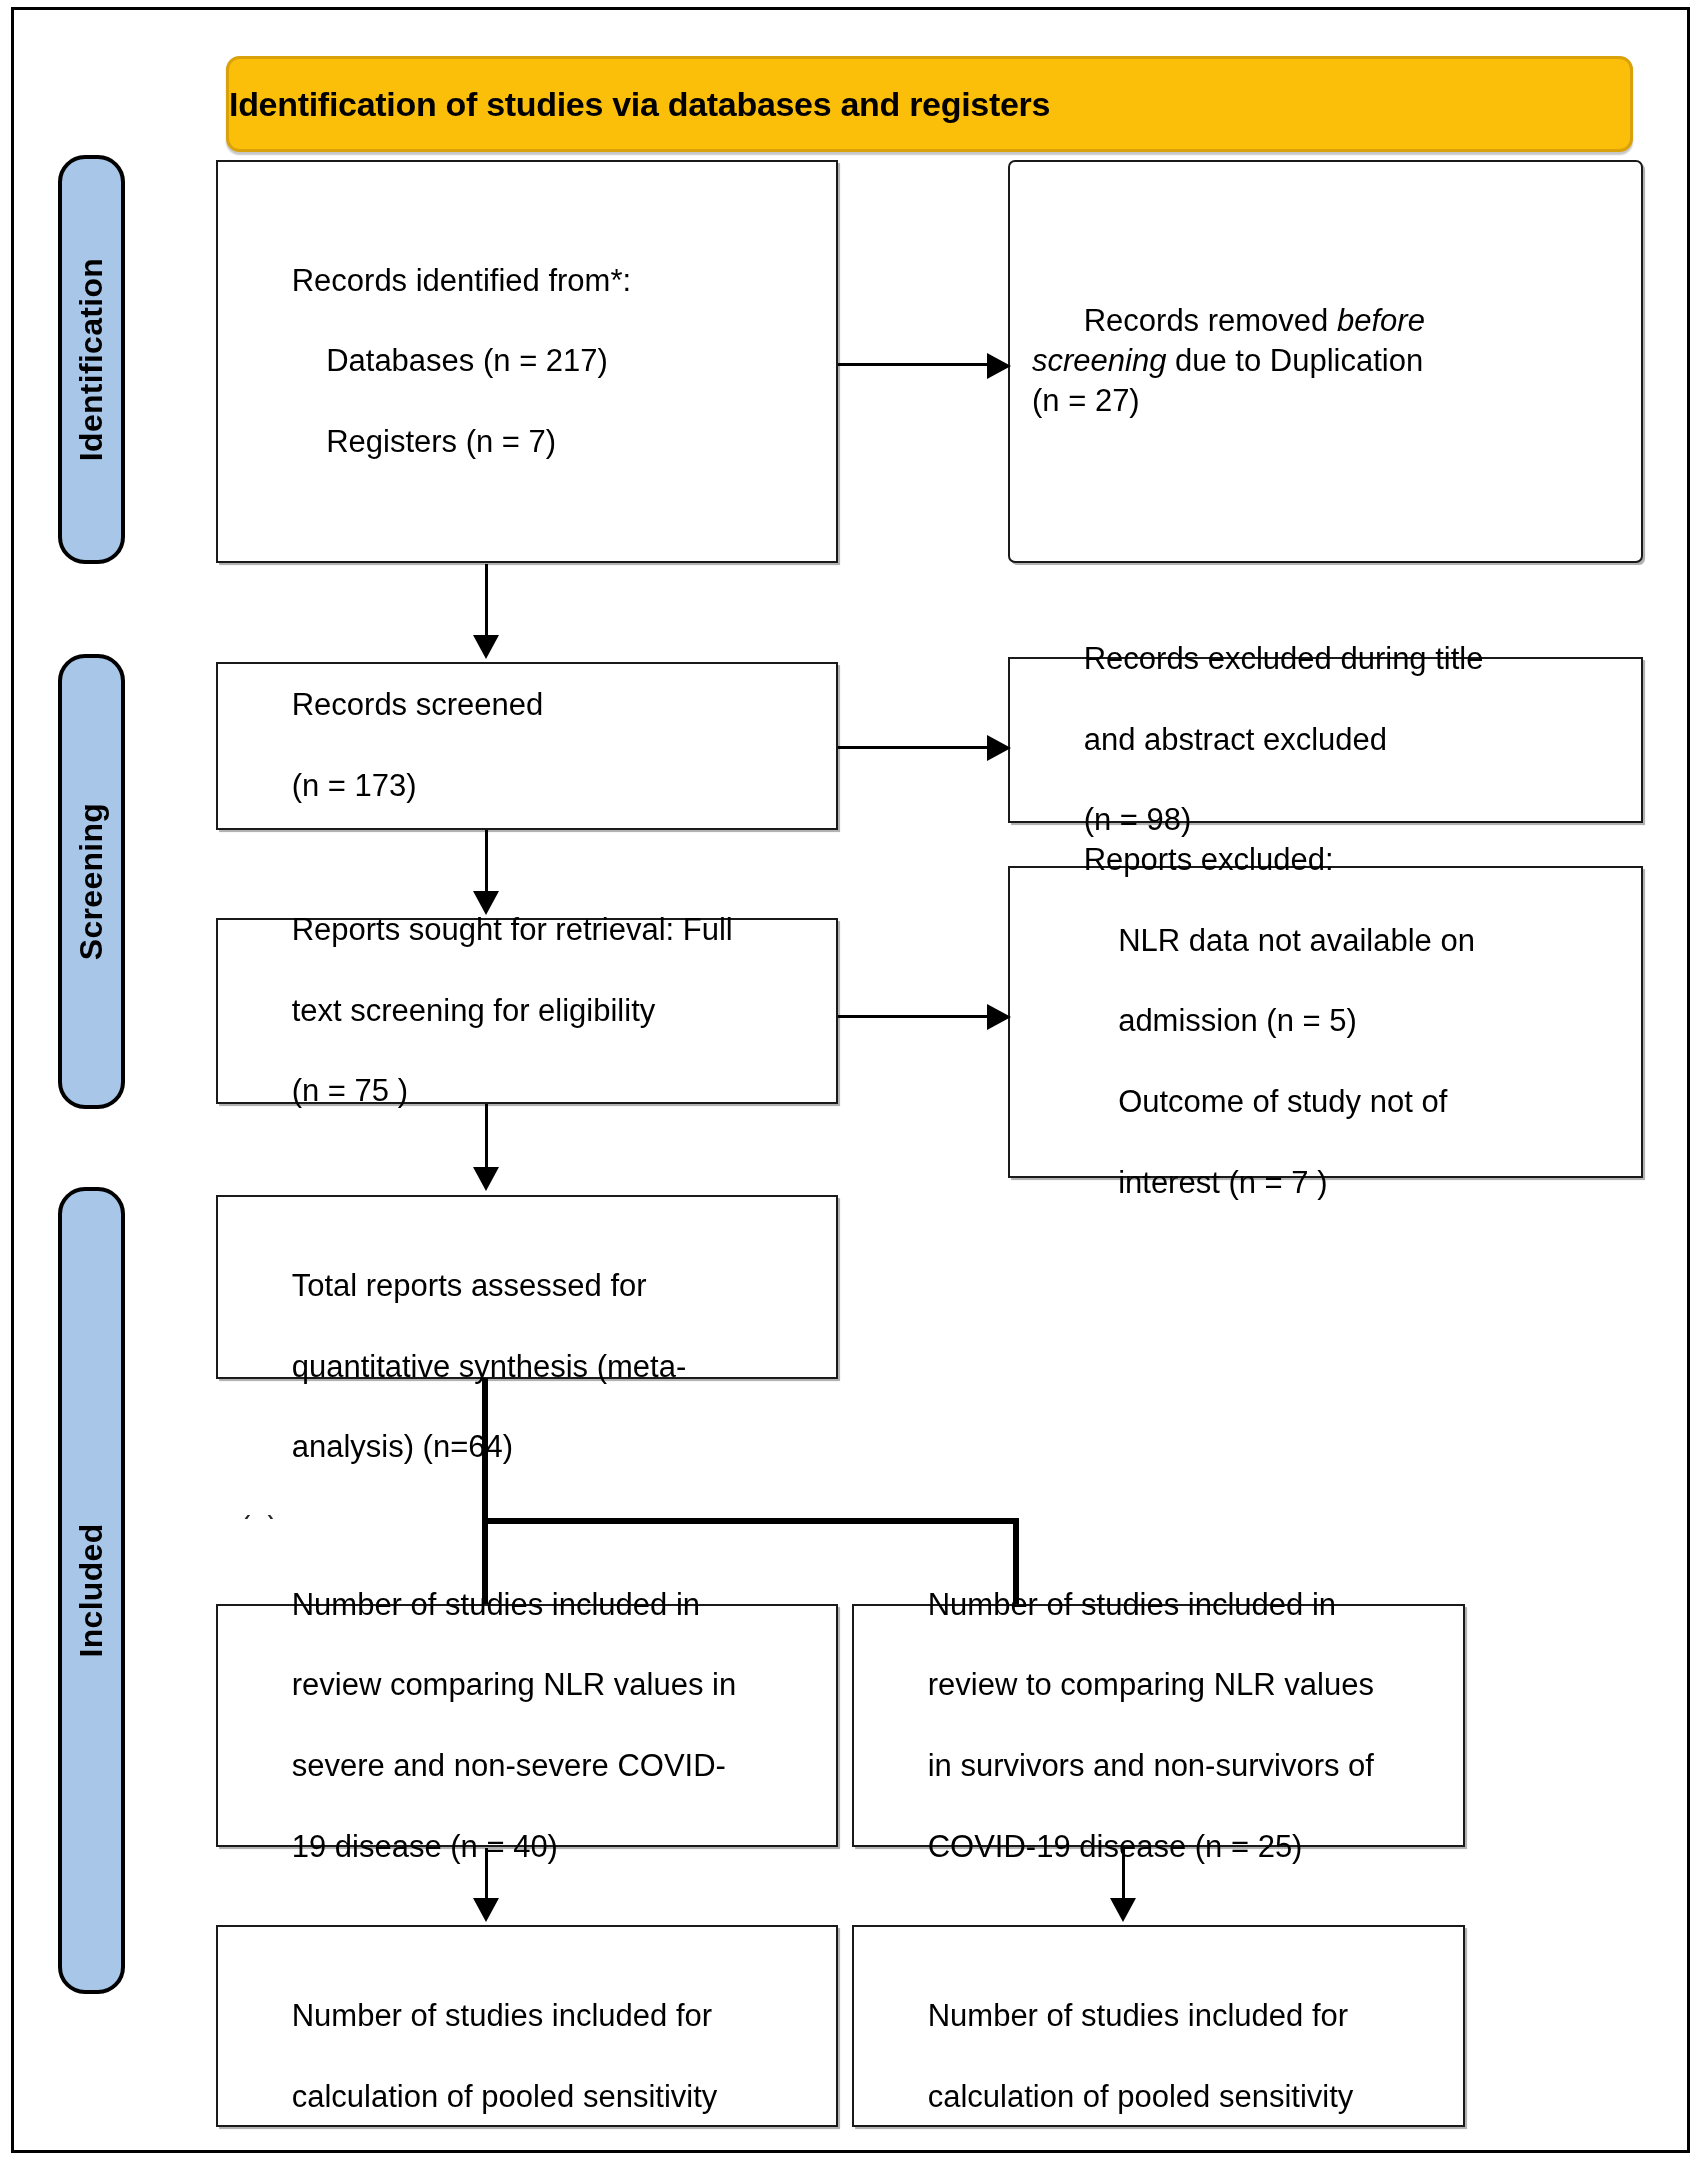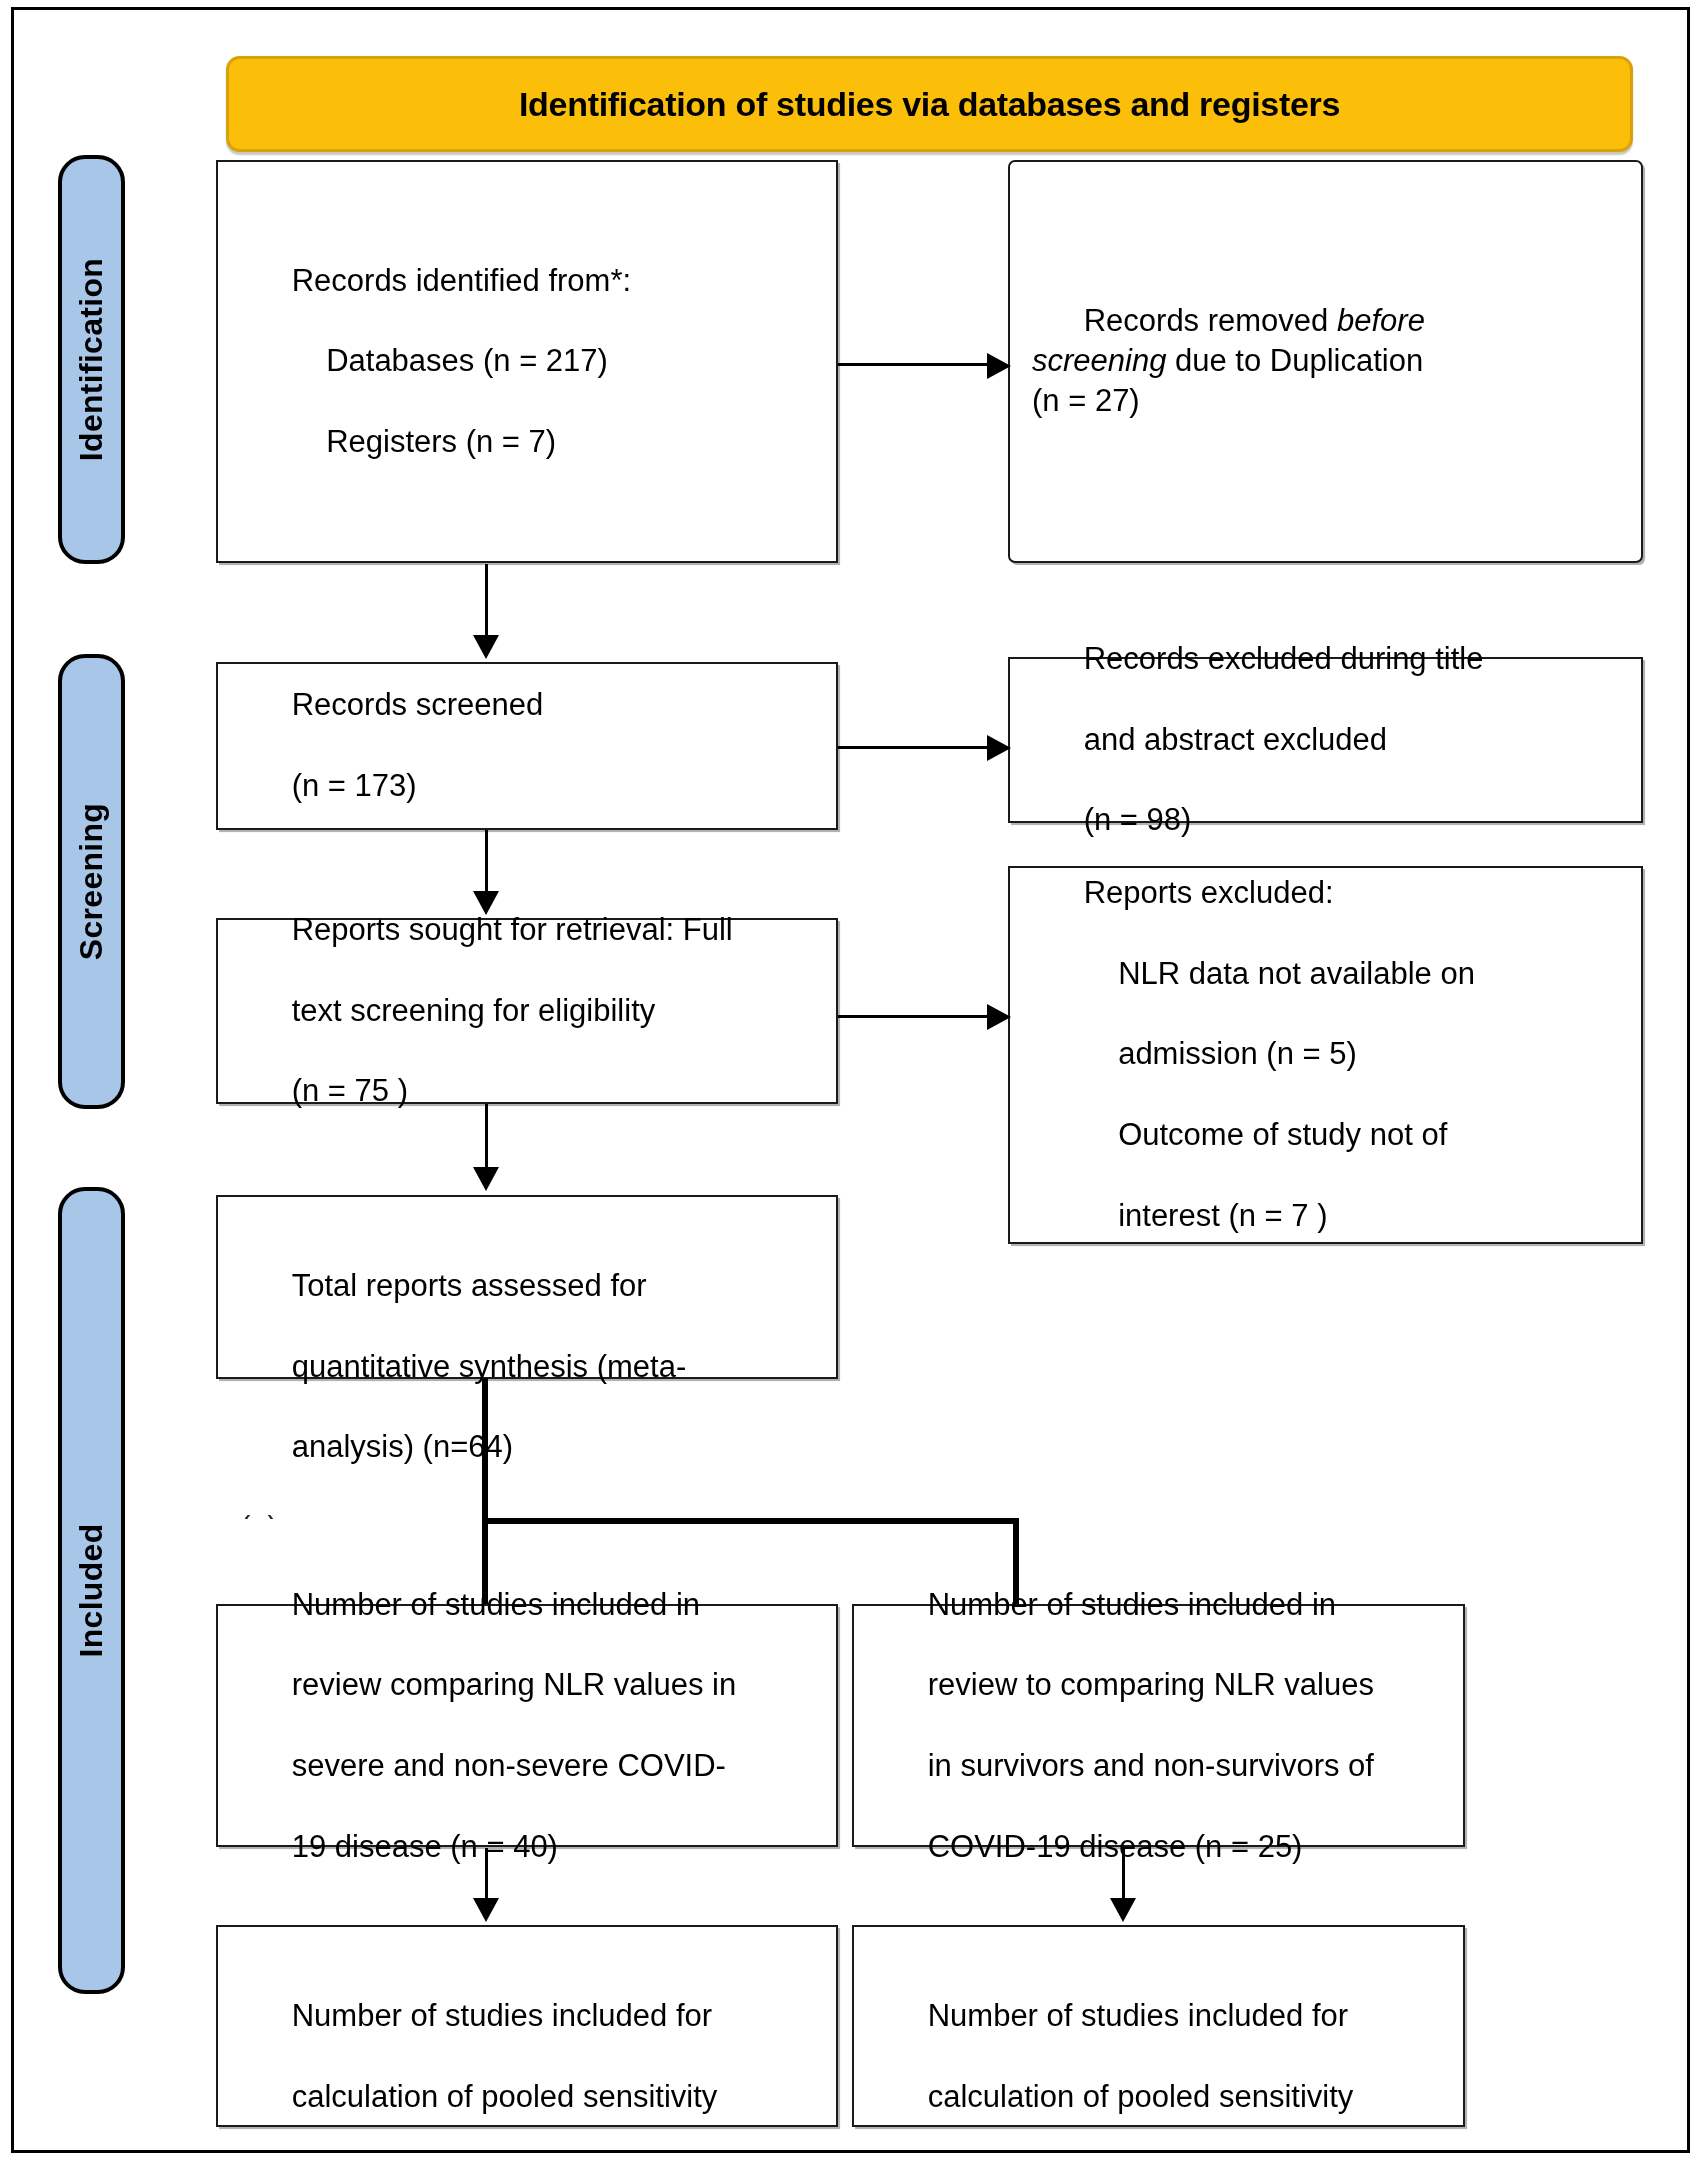--- a/index.html
+++ b/index.html
@@ -33,21 +33,21 @@
   
   #header-banner {
     position: absolute;
     left: 226px; top: 56px;
     width: 1407px; height: 96px;
     background: #FBBE09;
     border: 3.6px solid #D9A20B;
     border-radius: 13.4px;
     display: flex;
     align-items: center;
-    justify-content: center;
+    justify-content: flex-start;
     box-shadow: 0 2.1px 1.6px rgba(0,0,0,0.22);
   }
   #header-banner .banner-text {
     font-size: 34px;
     font-weight: bold;
     color: #000000;
     letter-spacing: -0.3px;
     text-align: center;
   }
 
@@ -107,21 +107,21 @@
     color: #000000;
     opacity: 0.85;
   }
 
   
   #box-identified        { left: 216px;  top: 160px;  width: 622px; height: 403px; }
   #box-removed           { left: 1008px; top: 160px;  width: 635px; height: 403px; border-radius: 7px; }
   #box-screened          { left: 216px;  top: 662px; width: 622px; height: 168px; }
   #box-excluded-title    { left: 1008px; top: 657px; width: 635px; height: 166px; }
   #box-sought            { left: 216px;  top: 918px; width: 622px; height: 186px; }
-  #box-reports-excluded  { left: 1008px; top: 866px; width: 635px; height: 378px; }
+  #box-reports-excluded  { left: 1008px; top: 866px; width: 635px; height: 312px; }
   #box-total-assessed    { left: 216px;  top: 1195px; width: 622px; height: 184px; }
   #box-included-severe   { left: 216px;  top: 1604px; width: 622px; height: 243px; }
   #box-included-survivor { left: 852px; top: 1604px; width: 613px; height: 243px; }
   #box-pooled-severe     { left: 216px;  top: 1925px; width: 622px; height: 202px; }
   #box-pooled-survivor   { left: 852px; top: 1925px; width: 613px; height: 202px; }
 
   
   .conn { position: absolute; background: #000000; }
   .conn-v { width: 3.1px; }
   .conn-h { height: 3.1px; }

